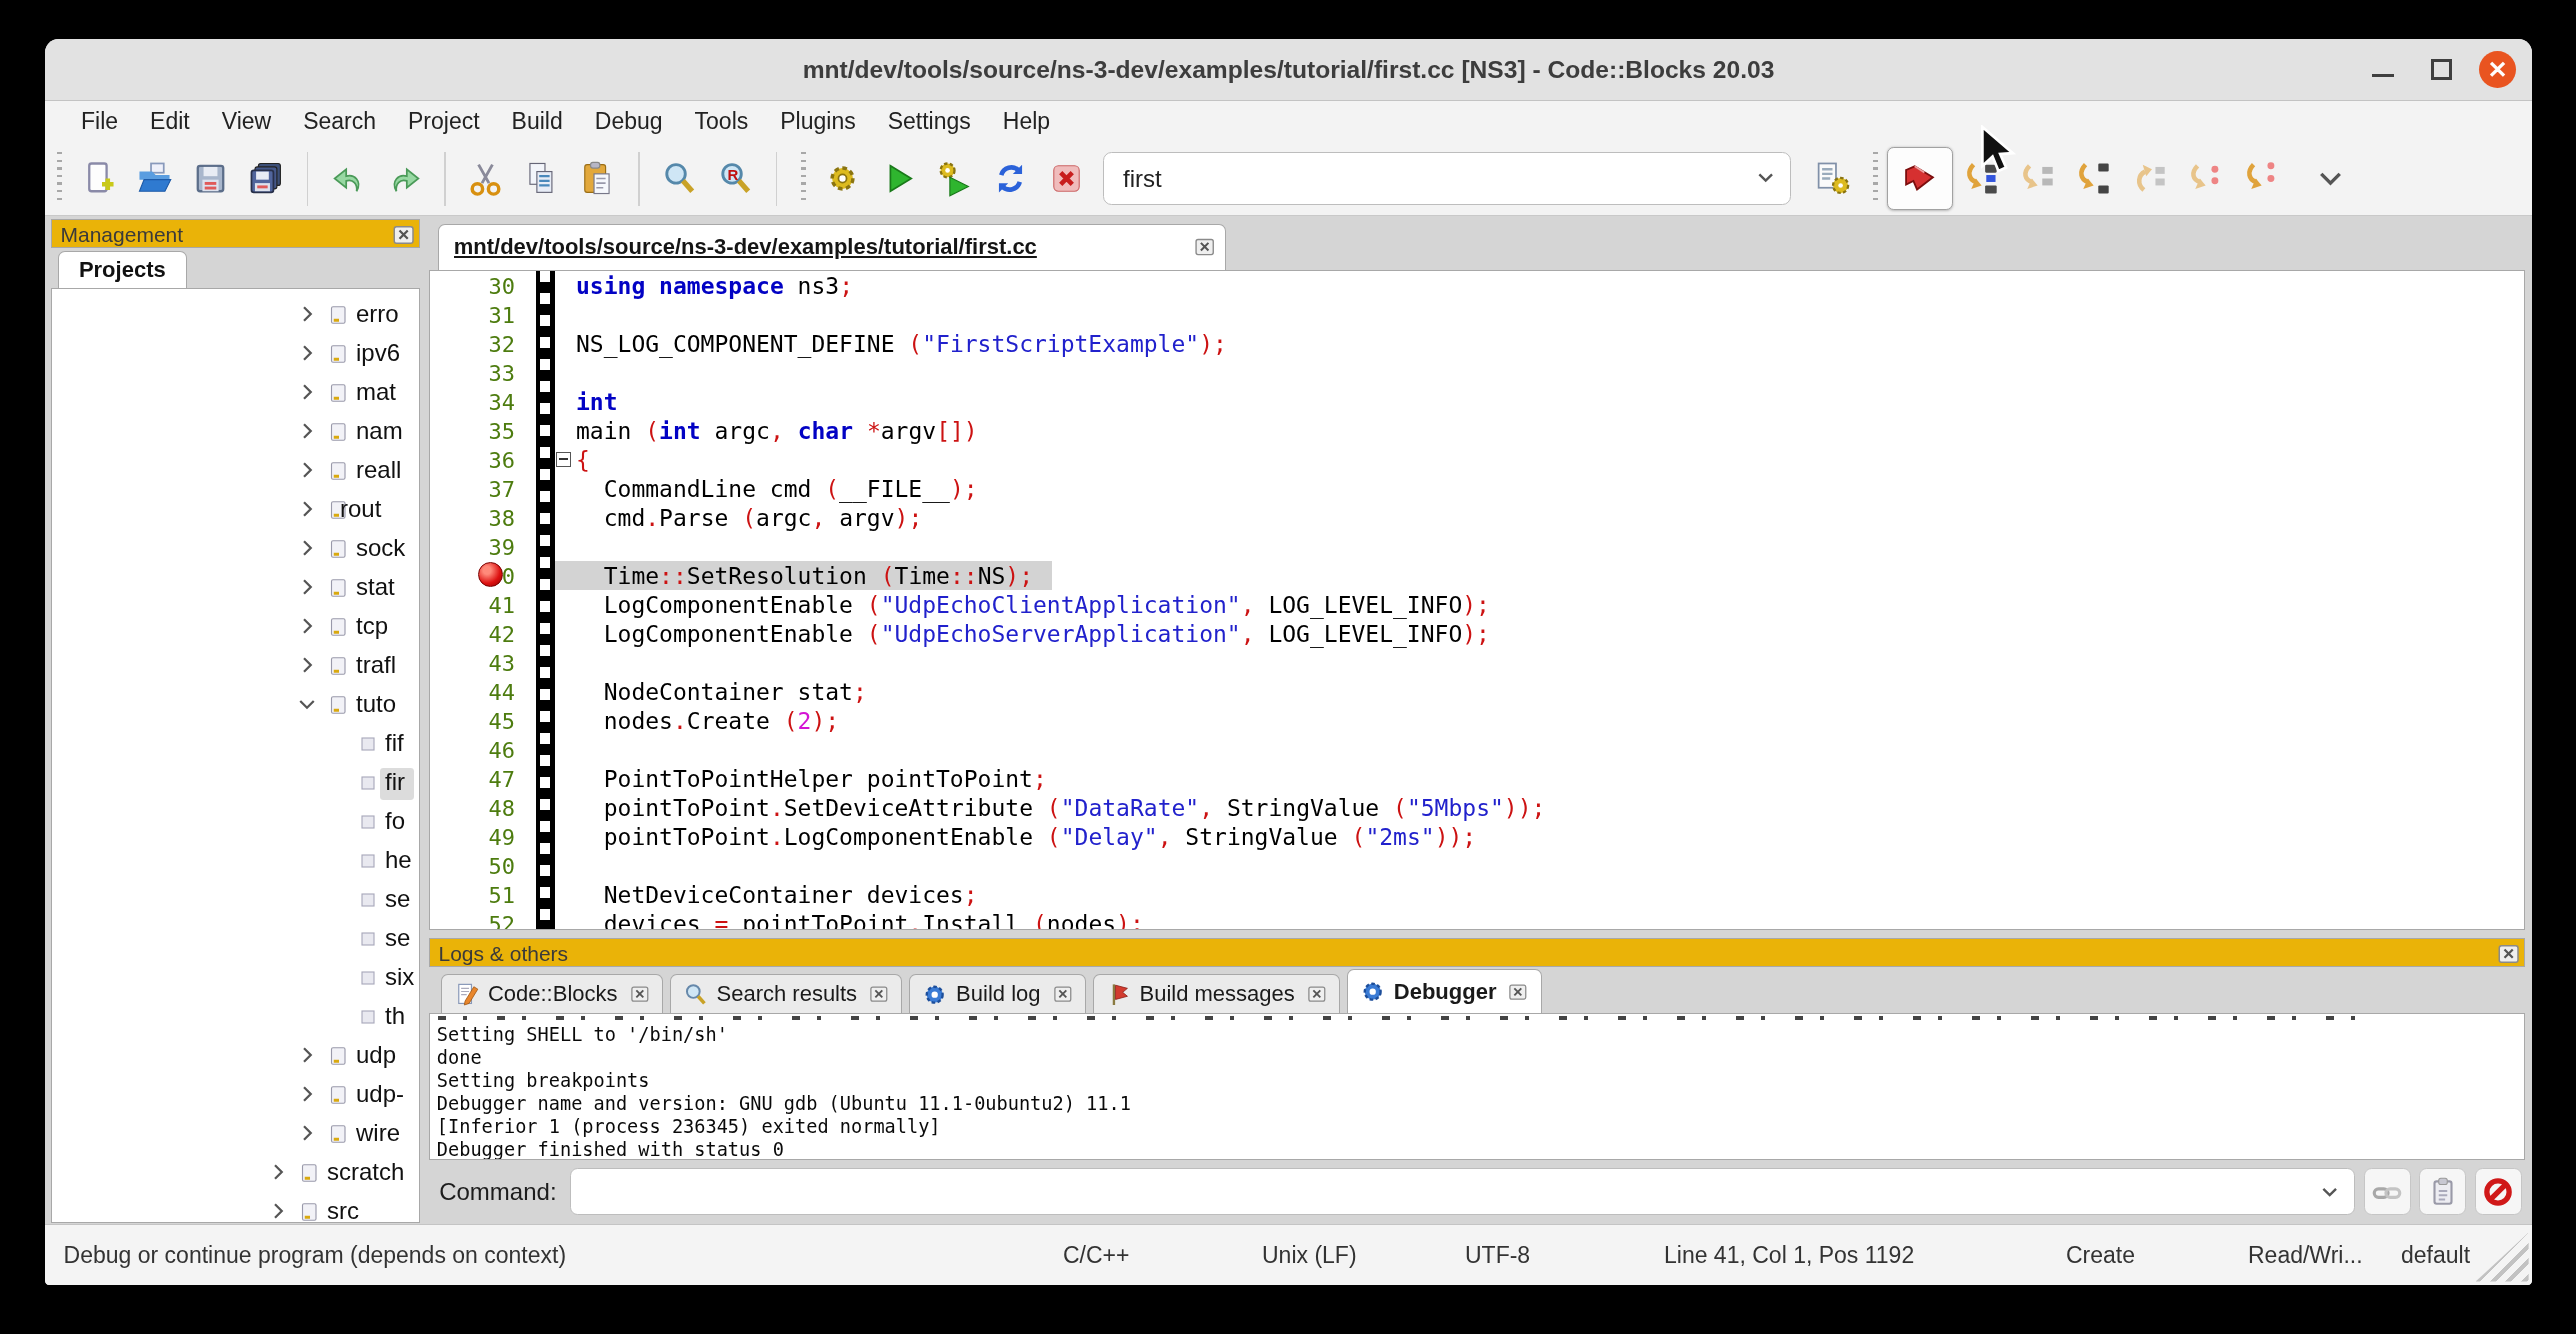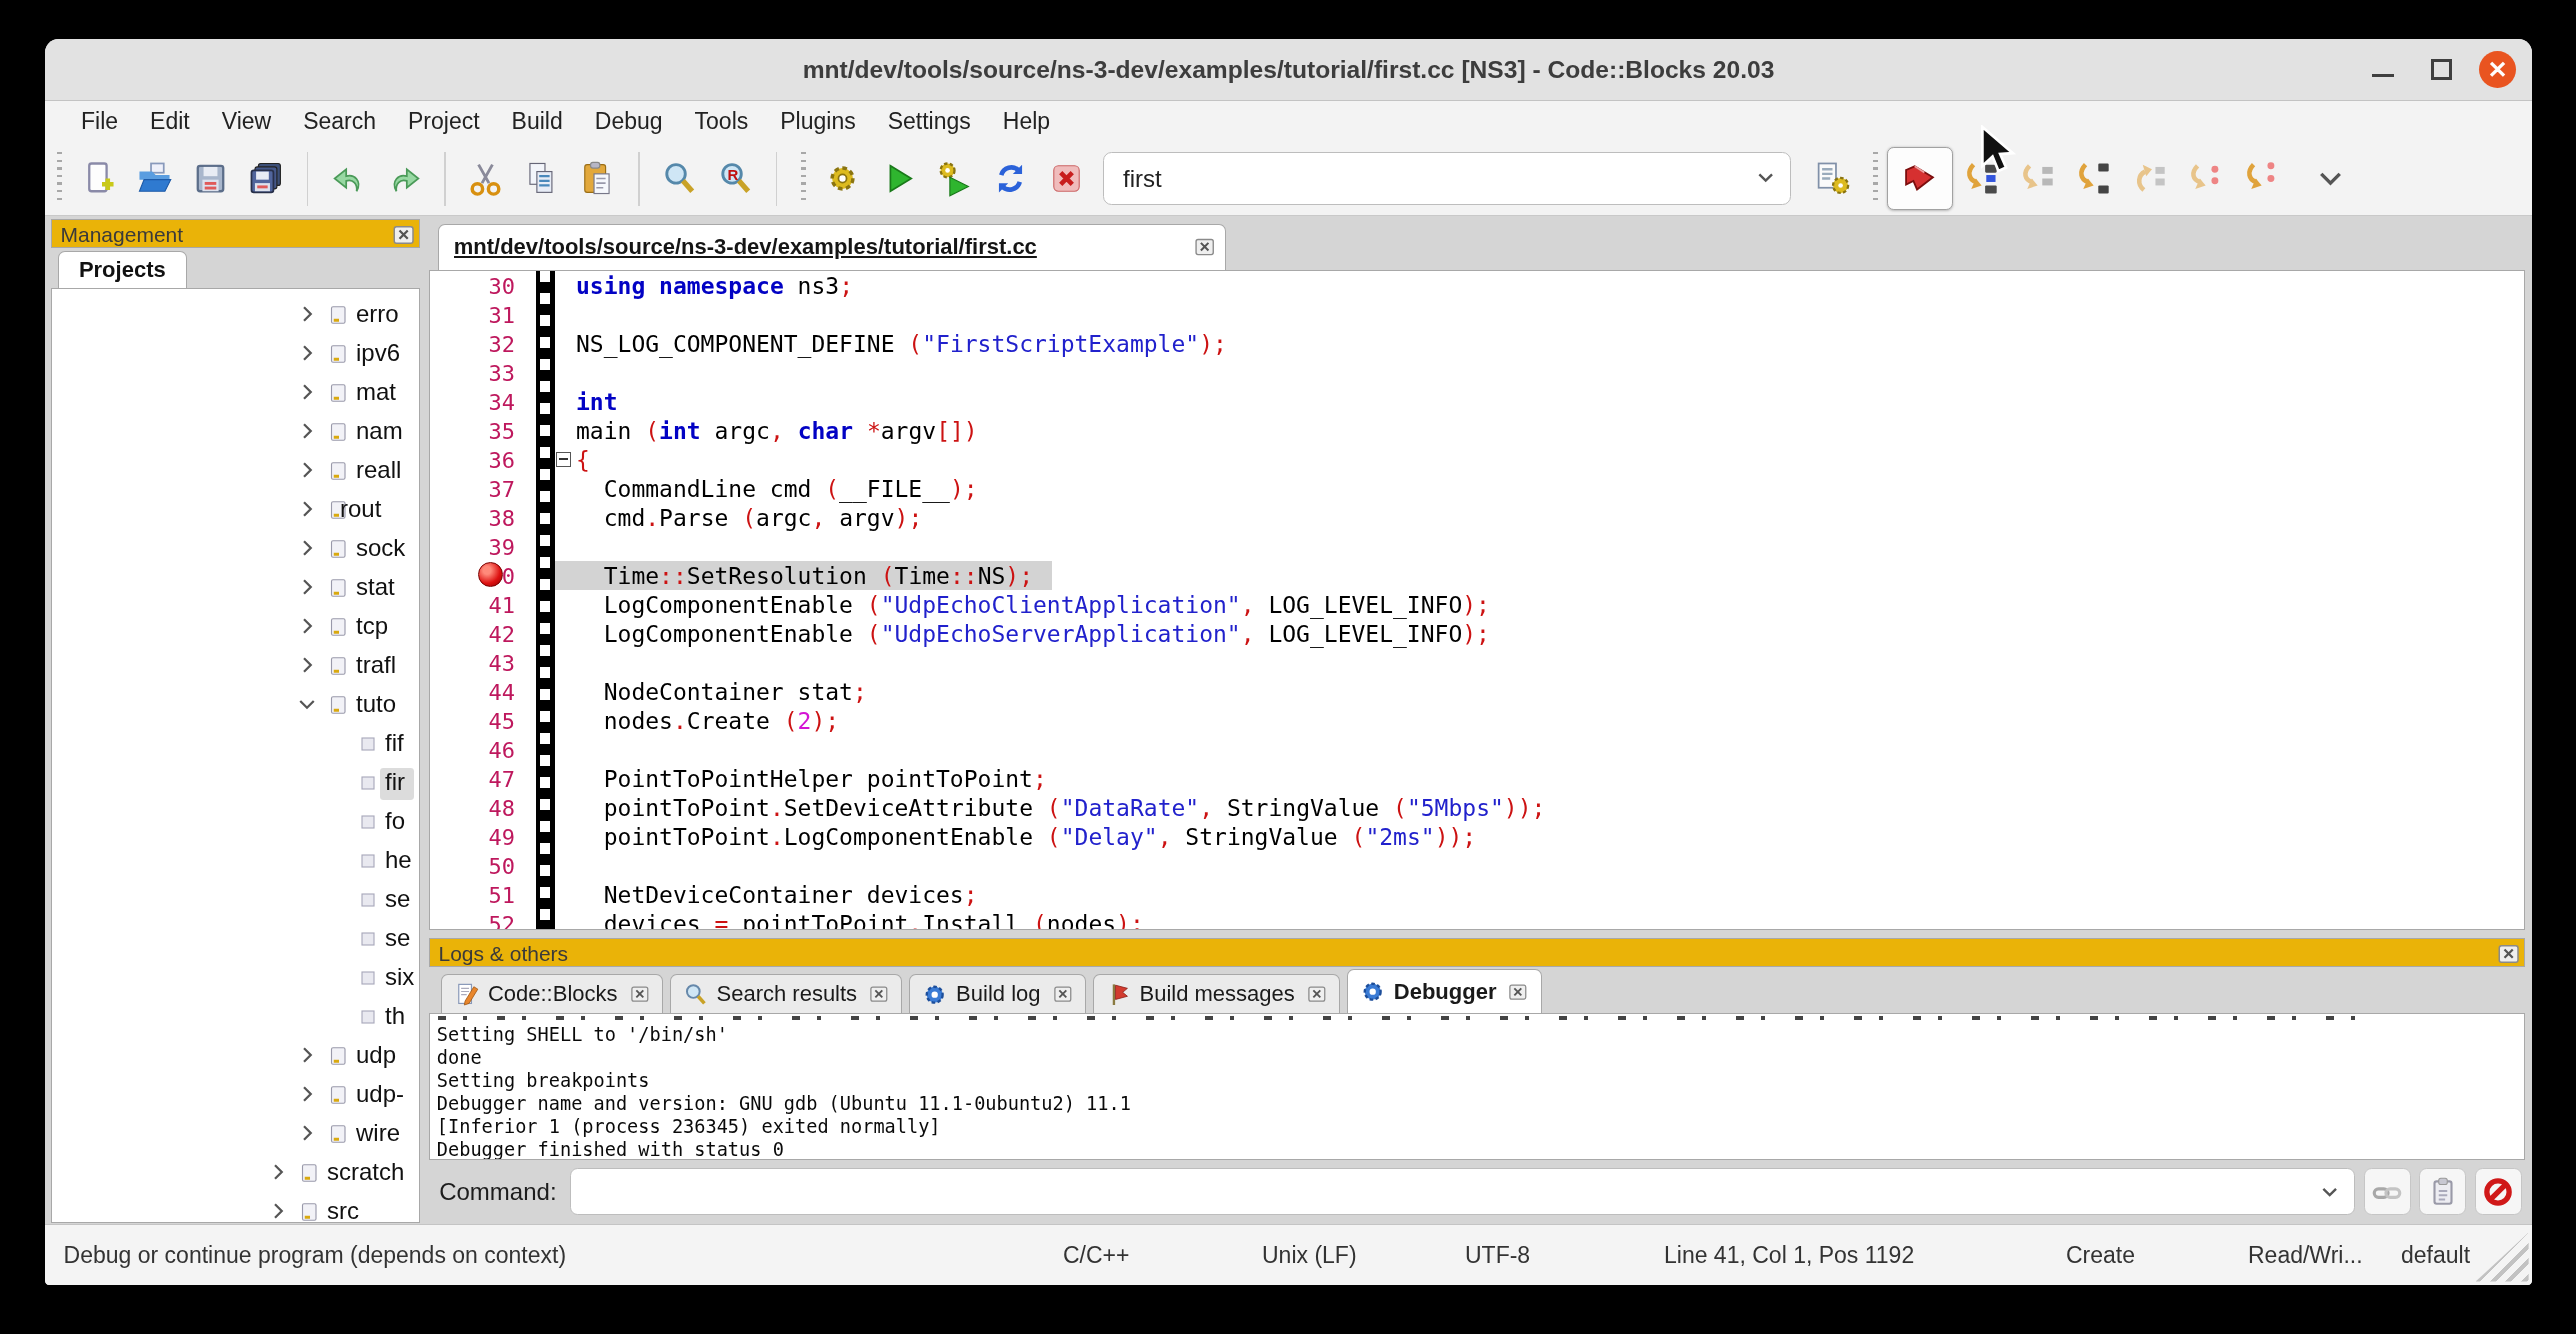--- a/index.html
+++ b/index.html
@@ -74,21 +74,21 @@
            border:0.8px solid #a8a8a8; border-bottom:none; border-radius:6.8px 6.8px 0 0;
            display:flex; align-items:center; }
   .edtab .elabel { font-size:22px; font-weight:bold; color:#151515; margin-left:15.2px; flex:1;
            white-space:nowrap; overflow:hidden;text-decoration:underline; }
   .closebox { flex:none; margin-right:8.5px; }
   
   .editor { flex:1; background:#fff; border:0.8px solid #a8a8a8; position:relative;
             overflow:hidden; }
   .codelines { position:absolute; inset:1.7px 0 0 0; }
   .cl { height:29px; position:relative; }
-  .ln { position:absolute; left:0; width:85px; text-align:right; color:#be185d;
+  .ln { position:absolute; left:0; width:85px; text-align:right; color:#4d7c0f;
         font:22px/29px "DejaVu Sans Mono", monospace; }
   .ct { position:absolute; left:146px; white-space:pre; z-index:3;
         font:23px/29px "DejaVu Sans Mono", monospace; color:#000; }
   .tk-k { color:#0202c4; font-weight:bold; }
   .tk-s { color:#2121cc; }
   .tk-p { color:#cc1212; }
   .tk-n { color:#d414d4; }
   .strip { position:absolute; left:106px; top:0; bottom:0; width:18.6px; z-index:2;
            background:linear-gradient(90deg,#000 0 4.2px,transparent 4.2px 14.4px,#000 14.4px 18.6px),
                       repeating-linear-gradient(180deg,#fff 0 11px,#000 11px 22px); }

